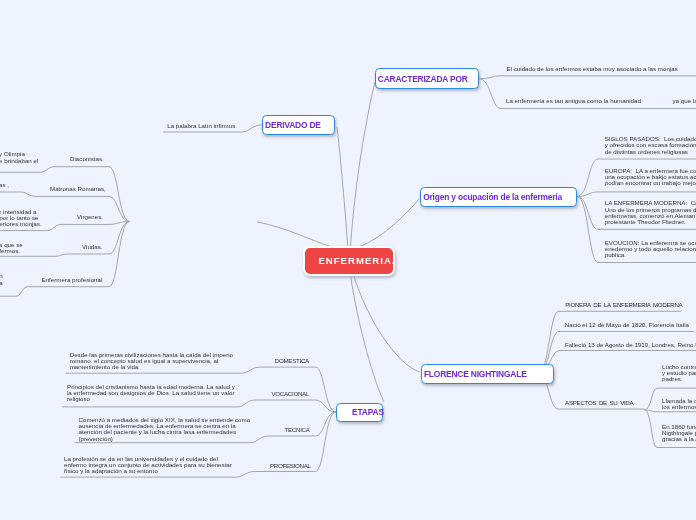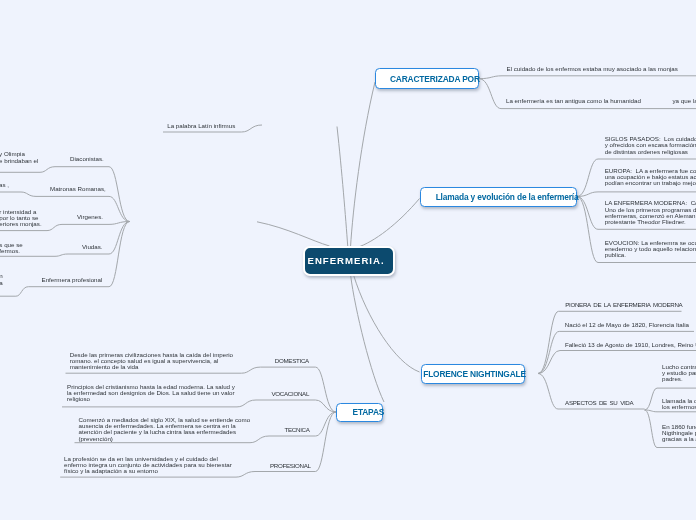--- a/index.html
+++ b/index.html
@@ -1,27 +1,27 @@
 <!DOCTYPE html>
 <html><head>
 <meta charset="utf-8">
 <style>
   html,body{margin:0;padding:0;}
   body{width:696px;height:520px;overflow:hidden;background:#eff3fd;
        font-family:"Liberation Sans",sans-serif;-webkit-font-smoothing:antialiased;}
   #map{position:absolute;left:0;top:0;width:696px;height:520px;}
   svg.links{position:absolute;left:0;top:0;width:696px;height:520px;overflow:visible;}
   .node{position:absolute;box-sizing:border-box;white-space:nowrap;}
-  .root{background:#0c4a6e;border:2px solid #fff;border-radius:7px;color:#fff;
-        display:flex;align-items:center;justify-content:flex-start;
+  .root{background:#ef4444;border:2px solid #fff;border-radius:7px;color:#fff;
+        display:flex;align-items:center;justify-content:flex-end;
         box-shadow:1px 2px 3px rgba(120,130,150,.5);}
   .root span{font-weight:bold;font-size:9.6px;letter-spacing:1px;display:inline-block;padding-left:3px;margin-right:-3px;
         transform:translateZ(0);}
-  .main{background:#fff;border:1.7px solid #2b88e0;border-radius:4.5px;color:#0369a1;
-        display:flex;align-items:center;justify-content:flex-end;
+  .main{background:#fff;border:1.7px solid #2b88e0;border-radius:4.5px;color:#6d28d9;
+        display:flex;align-items:center;justify-content:flex-start;
         box-shadow:1px 2px 3px rgba(120,130,150,.5);}
   .main span{font-weight:bold;font-size:8.4px;letter-spacing:-.17px;display:inline-block;padding-left:2px;margin-right:-2px;
         transform:translateZ(0);}
   .lbl{position:absolute;font-size:6.2px;color:#2e3338;line-height:6.3px;
        white-space:pre;transform:translateZ(0);}
   .lbl.caps{letter-spacing:-.3px;word-spacing:1.2px;}
 
 </style>
 </head>
 <body>
@@ -68,30 +68,33 @@
     <path d="M644.6 410 C651.42 410 651.42 388.1 657 388.1 L700 388.1"></path>
     <path d="M644.6 410 C651.42 410 651.42 411.8 657 411.8 L700 411.8"></path>
     <path d="M644.6 410 C651.42 410 651.42 447.5 657 447.5 L700 447.5"></path>
   </g>
 </svg>
 
 <div class="node root" style="left:302.5px;top:245.5px;width:92px;height:30px;">
   <span>ENFERMERIA.</span>
 </div>
 
+<div class="node main" style="left:262.1px;top:115.1px;width:73px;height:20.3px;">
+  <span>DERIVADO DE</span>
+</div>
 <div class="node main" style="left:374.8px;top:68.4px;width:104px;height:20.4px;">
   <span>CARACTERIZADA POR</span>
 </div>
 <div class="node main" style="left:420.2px;top:187.3px;width:157.3px;height:19.8px;">
-  <span>Llamada y evolución de la enfermería</span>
+  <span>Origen y ocupación de la enfermería</span>
 </div>
 <div class="node main" style="left:336.1px;top:402.5px;width:47.1px;height:19.7px;padding-left:13px;">
   <span>ETAPAS</span>
 </div>
-<div class="node main" style="left:420.9px;top:364.2px;width:104px;height:20px;">
+<div class="node main" style="left:420.9px;top:364.2px;width:133px;height:20px;">
   <span>FLORENCE NIGHTINGALE</span>
 </div>
 
 <div class="lbl" style="left:167.2px;top:123px;"><div>La palabra Latín infirmus</div></div>
 <div class="lbl" style="left:506.5px;top:65.8px;"><div>El cuidado de los enfermos estaba muy asociado a las monjas</div></div>
 <div class="lbl" style="left:506px;top:98.4px;"><div>La enfermería es tan antigua como la humanidad</div></div>
 <div class="lbl" style="left:672.5px;top:98.4px;"><div>ya que la</div></div>
 <div class="lbl" style="left:604.7px;top:136px;"><div>SIGLOS PASADOS:  Los cuidados</div><div>y ofrecidos con escasa formación</div><div>de distintas ordenes religiosas</div></div>
 <div class="lbl" style="left:604.7px;top:167.8px;"><div>EUROPA:  LA a enfermera fue con</div><div>una ocupación e bakjo estatus ac</div><div>podían encontrar un trabajo mejo</div></div>
 <div class="lbl" style="left:604.7px;top:200.3px;"><div>LA ENFERMERA MODERNA:  Come</div><div>Uno de los primeros programas d</div><div>enfermeras, comenzó en Aleman</div><div>protestante Theodor Fliedner.</div></div>

